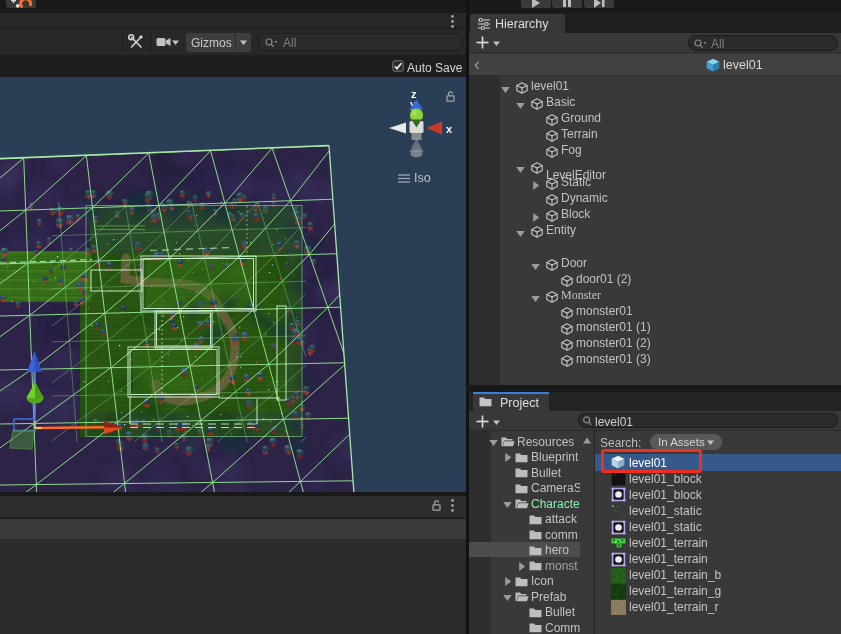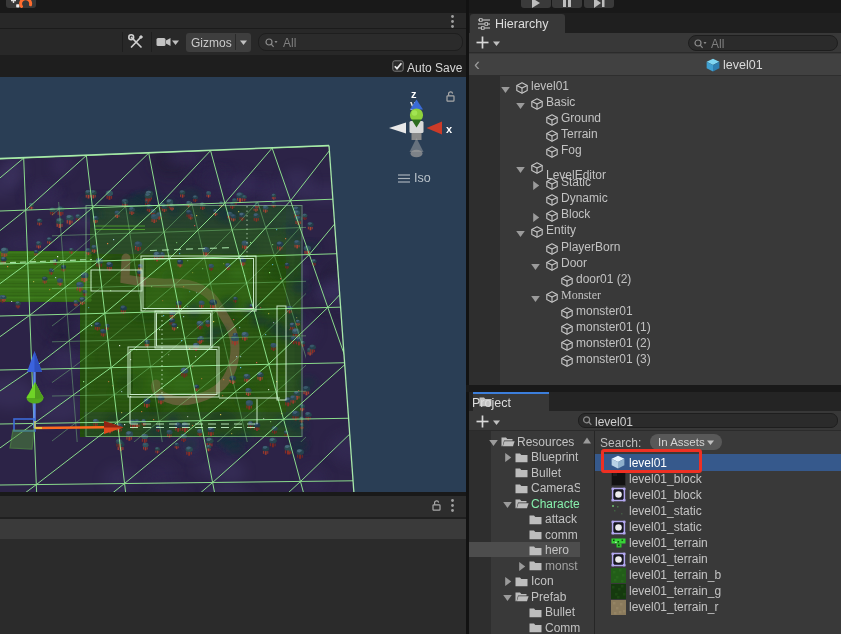--- a/index.html
+++ b/index.html
@@ -1935,30 +1935,20 @@
         </svg></span>
       <span style="position:absolute;left:61.0px;top:2px"><svg width="12" height="12" viewBox="0 0 12 12" style="flex:none">
           <g fill="none" stroke="#c6c6c6" stroke-width="1.1" stroke-linejoin="round">
             <polygon points="6,0.8 11.2,3.4 11.2,8.6 6,11.2 0.8,8.6 0.8,3.4"></polygon>
             <polyline points="0.8,3.4 6,6 11.2,3.4"></polyline>
             <line x1="6" y1="6" x2="6" y2="11.2"></line>
           </g>
         </svg></span>
       <span style="position:absolute;left:76.0px;top:1px;font-size:12px;color:#c2c2c2;white-space:nowrap">Entity</span>
     </div>
-<div style="position:absolute;left:470px;top:238.50000000000006px;width:371px;height:16px;">
-      <span style="position:absolute;left:76.0px;top:2px"><svg width="12" height="12" viewBox="0 0 12 12" style="flex:none">
-          <g fill="none" stroke="#c6c6c6" stroke-width="1.1" stroke-linejoin="round">
-            <polygon points="6,0.8 11.2,3.4 11.2,8.6 6,11.2 0.8,8.6 0.8,3.4"></polygon>
-            <polyline points="0.8,3.4 6,6 11.2,3.4"></polyline>
-            <line x1="6" y1="6" x2="6" y2="11.2"></line>
-          </g>
-        </svg></span>
-      <span style="position:absolute;left:91.0px;top:1px;font-size:12px;color:#c2c2c2;white-space:nowrap">PlayerBorn</span>
-    </div>
 <div style="position:absolute;left:470px;top:254.55000000000007px;width:371px;height:16px;">
       <span style="position:absolute;left:60.0px;top:3px"><svg width="11" height="11" viewBox="0 0 11 11" style="flex:none">
           <polygon points="1.2,3 9.8,3 5.5,9" fill="#9b9b9b"></polygon>
         </svg></span>
       <span style="position:absolute;left:76.0px;top:2px"><svg width="12" height="12" viewBox="0 0 12 12" style="flex:none">
           <g fill="none" stroke="#c6c6c6" stroke-width="1.1" stroke-linejoin="round">
             <polygon points="6,0.8 11.2,3.4 11.2,8.6 6,11.2 0.8,8.6 0.8,3.4"></polygon>
             <polyline points="0.8,3.4 6,6 11.2,3.4"></polyline>
             <line x1="6" y1="6" x2="6" y2="11.2"></line>
           </g>
@@ -2030,21 +2020,21 @@
     </div>
 <div class="abs" style="left:466px;top:385px;width:375px;height:6.5px;background:#191919"></div>
 <div class="abs" style="left:468.5px;top:391.5px;width:372.5px;height:19.5px;background:#242424"></div>
 <div class="abs" style="left:473px;top:393.5px;width:76px;height:17.5px;background:#383838"></div>
 <div class="abs" style="left:473px;top:391.5px;width:76px;height:2px;background:#3c7edb"></div>
 <span class="abs" style="left:479px;top:396px">
       <svg width="13" height="11" viewBox="0 0 13 11" style="flex:none">
         <path d="M0.5,1.5 L5,1.5 L6.3,3 L12.5,3 L12.5,10.2 L0.5,10.2 Z" fill="#c4c4c4"></path>
       </svg>
     </span>
-<span class="abs" style="left:472px;top:396px;font-size:12.5px;color:#dedede">Project</span>
+<span class="abs" style="left:500px;top:396px;font-size:12.5px;color:#dedede">Project</span>
 <div class="abs" style="left:468.5px;top:411px;width:372.5px;height:20px;background:#383838;border-bottom:1px solid #2b2b2b"></div>
 <span class="abs" style="left:476px;top:415px">
       <svg width="13" height="13" viewBox="0 0 13 13" style="flex:none">
         <line x1="6.5" y1="0.5" x2="6.5" y2="12.5" stroke="#d8d8d8" stroke-width="1.7"></line>
         <line x1="0.5" y1="6.5" x2="12.5" y2="6.5" stroke="#d8d8d8" stroke-width="1.7"></line>
       </svg>
     </span>
 <span class="abs" style="left:492px;top:418px">
       <svg width="9" height="8" viewBox="0 0 9 8" style="flex:none">
         <polygon points="1,2.5 8,2.5 4.5,7" fill="#c0c0c0"></polygon>

